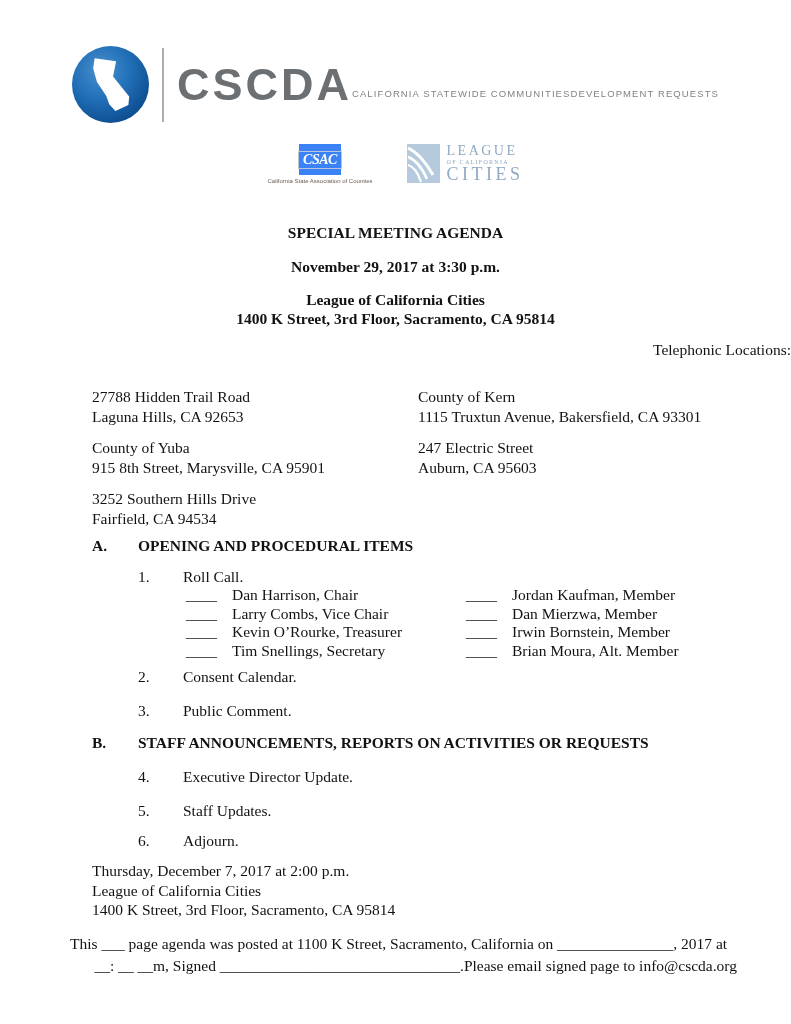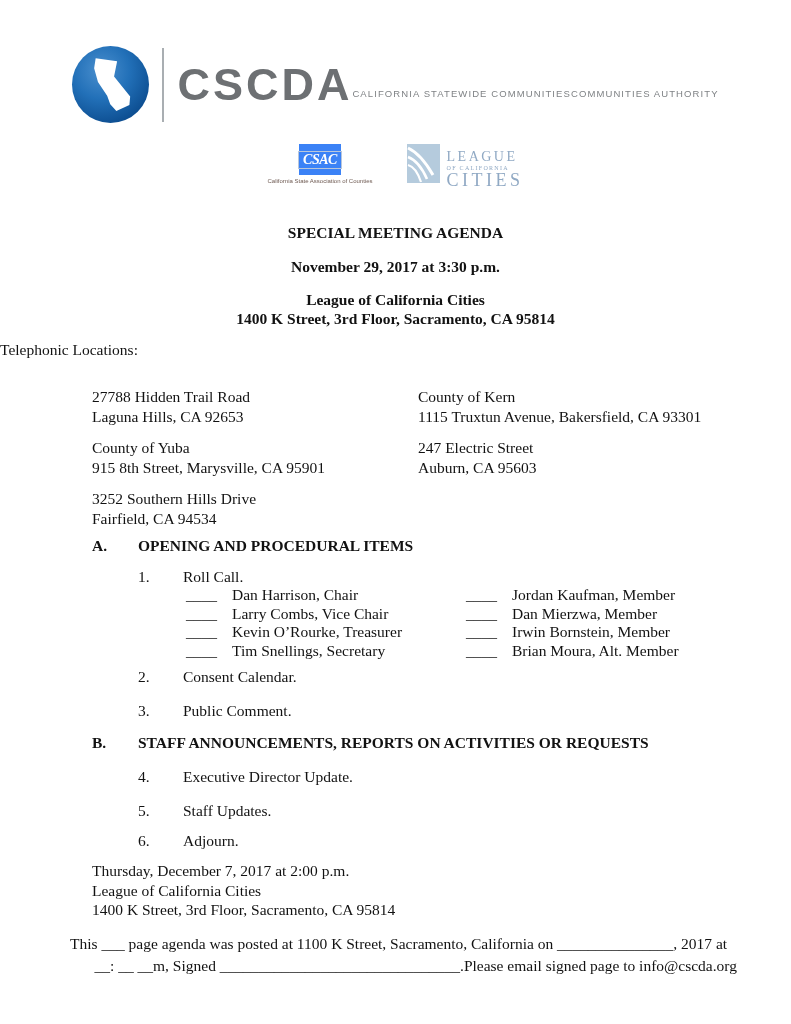--- a/index.html
+++ b/index.html
@@ -40,31 +40,31 @@
     display:flex; align-items:center; justify-content:center;
   }
   .csac-inner {
     border:1px solid #b9c6da; padding:1px 4px;
     color:#ffffff; font-style:italic; font-weight:bold; font-size:14px; line-height:1;
     letter-spacing:-0.5px;
   }
   .csac-caption { font-family:"Liberation Sans", sans-serif; font-size:6px; color:#6e5a52; margin-top:3px; white-space:nowrap; }
   .league { display:flex; align-items:flex-start; gap:7px; }
   .league-box { width:33px; height:39px; background:#b5cbdd; flex:0 0 auto; }
-  .league-textcol { display:flex; flex-direction:column; color:#90a9c4;margin-top:6px; }
+  .league-textcol { display:flex; flex-direction:column; color:#90a9c4; }
   .league-l1 { font-size:14px; line-height:14px; letter-spacing:2.5px; }
   .league-l2 { font-size:6px;  line-height:7px;  letter-spacing:1.3px; margin-top:1px; }
   .league-l3 { font-size:18px; line-height:14px; letter-spacing:3.5px; margin-top:1px; }
 
   
   .hdr { text-align:center; font-weight:bold; }
   .hdr-title    { margin-top:32px; }
   .hdr-datetime { margin-top:16px; }
   .hdr-venue    { margin-top:14px; line-height:19px; }
-  .hdr-tel      { margin-top:13px; font-weight:normal; text-align:left; }
+  .hdr-tel      { margin-top:13px; font-weight:normal; text-align:right; }
 
   
   .tel-grid {
     margin:28px 0 0 92px;
     display:grid; grid-template-columns:326px auto;
     grid-auto-rows:auto; row-gap:11px; line-height:20px;
   }
   .tel-group { white-space:nowrap; }
 
   
@@ -103,21 +103,21 @@
   <div class="logo-row">
     <div class="logo-circle">
       <svg width="46" height="60" viewBox="0 0 60 76">
         <path d="M10 3 L38 7 L34 27 L55 53 L54 64 L37 72 L29 63 L25 52 L13 34 L8 16 Z" fill="#ffffff"></path>
       </svg>
     </div>
     <div class="logo-divider"></div>
     <div class="logo-textcol">
       <div class="logo-acronym">CSCDA</div>
       <div class="logo-tagline">CALIFORNIA STATEWIDE COMMUNITIES</div>
-      <div class="logo-tagline">COMMUNITIES AUTHORITY</div>
+      <div class="logo-tagline">DEVELOPMENT REQUESTS</div>
     </div>
   </div>
 
   <div class="partners-row">
     <div class="csac">
       <div class="csac-box">
         <span class="csac-inner">CSAC</span>
       </div>
       <div class="csac-caption">California State Association of Counties</div>
     </div>

